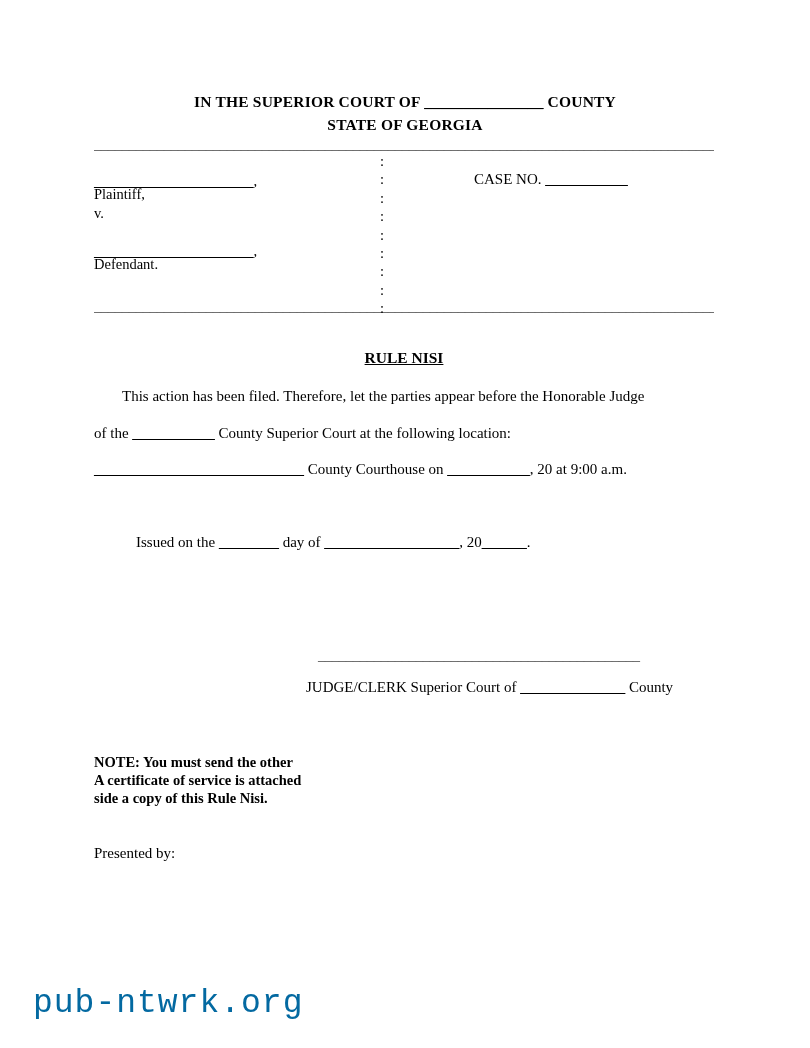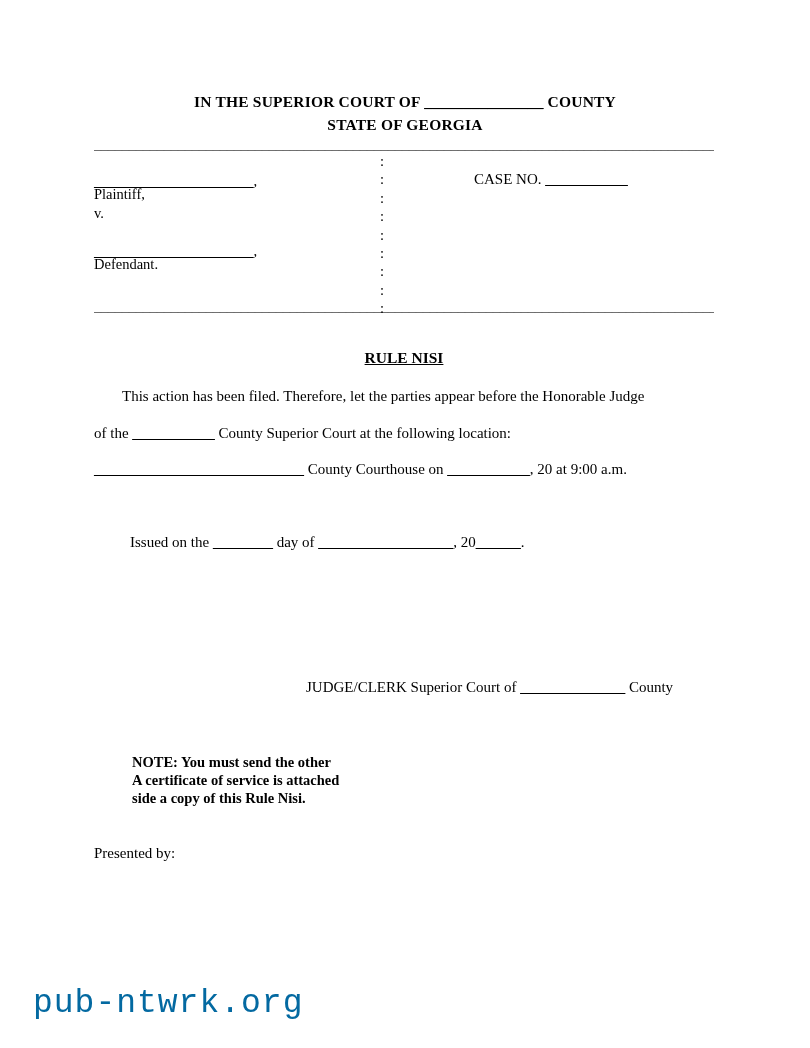--- a/index.html
+++ b/index.html
@@ -134,21 +134,21 @@
     left: 94px;
     font-size: 15px;
     line-height: 18px;
     white-space: nowrap;
   }
   .body-line .u { text-decoration: underline; text-decoration-skip-ink: none; }
   .p1 { top: 387px; left: 122px; }
   .p2 { top: 424px; }
   .p3 { top: 460px; }
   .p4 { top: 497px; }
-  .p5 { top: 533px; left: 130px; }
+  .p5 { top: 533px; left: 136px; }
 
   
   .sig-rule {
     position: absolute;
     left: 318px;
     top: 648px;
     font-size: 14px;
     color: #444;
     letter-spacing: 0px;
     white-space: nowrap;
@@ -164,21 +164,21 @@
 
   
   .note {
     position: absolute;
     left: 94px;
     top: 753px;
     font-weight: bold;
     font-size: 14.5px;
     line-height: 18px;
   }
-  .note span { display: block; white-space: nowrap; margin-left: 38px; }
+  .note span { display: block; white-space: nowrap; }
 
   
   .presented-label {
     position: absolute;
     left: 94px;
     top: 845px;
     font-size: 15px;
     white-space: nowrap;
   }
   .presented-line {
@@ -245,20 +245,21 @@
 
   <div class="body-line p1">This action has been filed.  Therefore, let the parties appear before the Honorable Judge</div>
 
   <div class="body-line p2"><span>of the </span><span class="u">___________</span><span> County Superior Court at the following location:</span></div>
 
   <div class="body-line p3"><span class="u">____________________________</span><span> County Courthouse on </span><span class="u">___________</span><span>, 20 at 9:00 a.m.</span></div>
 
 
   <div class="body-line p5"><span>Issued on  the </span><span class="u">________</span><span> day of </span><span class="u">__________________</span><span>, 20</span><span class="u">______</span><span>.</span></div>
 
+  <div class="sig-rule">______________________________________________</div>
   <div class="sig-line"><span>JUDGE/CLERK Superior Court of </span><span class="u">______________</span><span> County</span></div>
 
   <div class="note">
     <span>NOTE:  You must send the other</span>
     <span>A certificate of service is attached</span>
     <span>side a copy of this Rule Nisi.</span>
   </div>
 
   <div class="presented-label">Presented by:</div>
 

